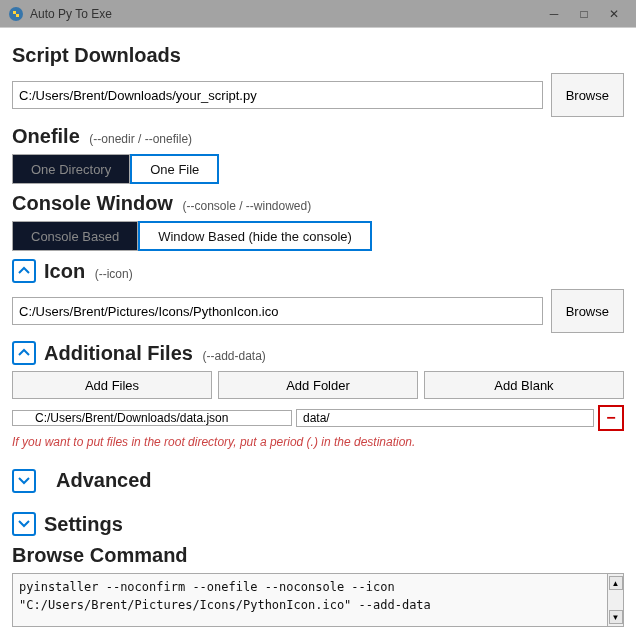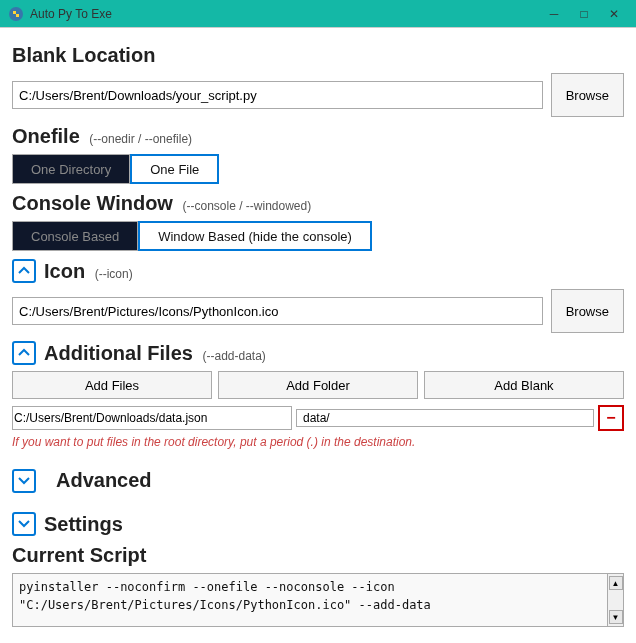--- a/index.html
+++ b/index.html
@@ -8,21 +8,21 @@
       font-size: 13px;
       background: #fff;
       width: 636px;
       min-height: 643px;
       overflow: hidden;
     }
     .titlebar {
       display: flex;
       align-items: center;
       justify-content: space-between;
-      background: #14b8a6;
+      background: #a3a3a3;
       border-bottom: 1px solid #ccc;
       height: 28px;
       padding: 0 8px;
     }
     .titlebar-left {
       display: flex;
       align-items: center;
       gap: 6px;
     }
     .titlebar-icon {
@@ -169,23 +169,23 @@
 
     .file-row {
       display: flex;
       gap: 4px;
       align-items: center;
       margin-bottom: 4px;
     }
 
     .file-input-src {
       flex: 0 0 280px;
-      height: 24px;
-      border: 1px solid #aaa;
-      padding: 2px 1px;
+      height: 16px;
+      border: 1px solid #aaa;
+      padding: 2px 22px;
       font-size: 12px;
     }
 
     .file-input-dest {
       flex: 1;
       height: 18px;
       border: 1px solid #aaa;
       padding: 2px 6px;
       font-size: 12px;
     }
@@ -272,21 +272,21 @@
   <div class="titlebar-buttons">
     <button class="titlebar-btn">─</button>
     <button class="titlebar-btn">□</button>
     <button class="titlebar-btn close">✕</button>
   </div>
 </div>
 
 <div class="main-content">
 
   <div>
-    <div class="section-title">Blank Location</div>
+    <div class="section-title">Script Downloads</div>
     <div class="input-row">
       <input class="text-input" type="text" value="C:/Users/Brent/Downloads/your_script.py" style="">
       <button class="browse-btn">Browse</button>
     </div>
   </div>
 
   <div>
     <div class="section-title">
       <span>Onefile</span>
       <span class="section-subtitle">(--onedir / --onefile)</span>
@@ -369,21 +369,21 @@
       <div class="collapse-icon">
         <svg viewBox="0 0 14 14">
           <polyline points="2,4 7,9 12,4" stroke="#0078d7" stroke-width="2" fill="none"></polyline>
         </svg>
       </div>
       <span class="section-title" style="margin:0;">Settings</span>
     </div>
   </div>
 
   <div class="command-section">
-    <div class="section-title">Current Script</div>
+    <div class="section-title">Browse Command</div>
     <div class="command-scroll">
       <div class="command-text-area">pyinstaller --noconfirm --onefile --noconsole --icon
 "C:/Users/Brent/Pictures/Icons/PythonIcon.ico" --add-data</div>
       <div class="command-scrollbar">
         <div class="scrollbar-arrow">▲</div>
         <div class="scrollbar-arrow" style="margin-top:auto;">▼</div>
       </div>
     </div>
   </div>
 

